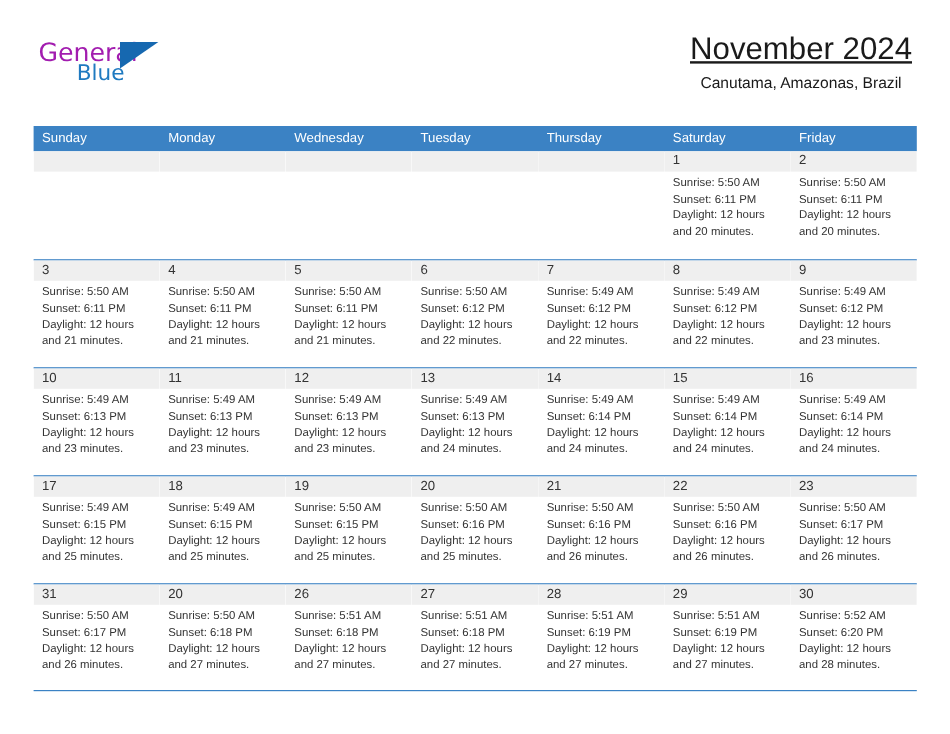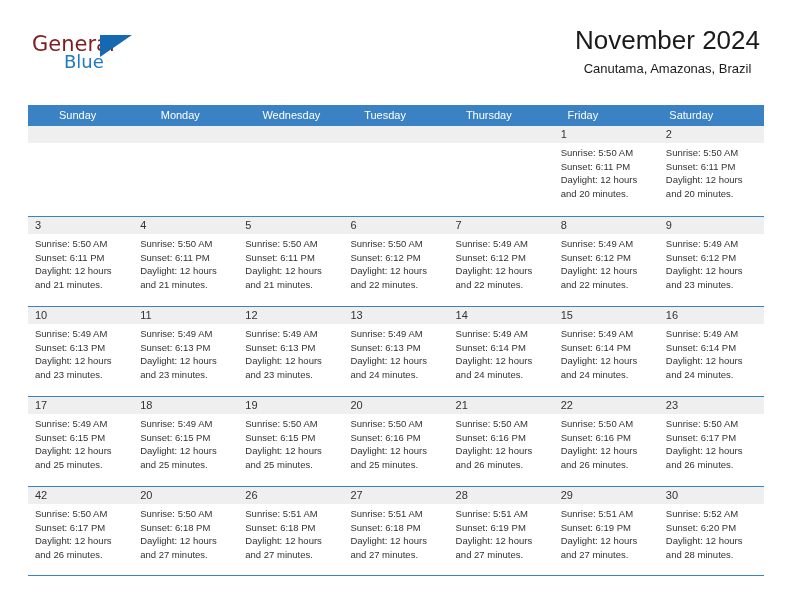--- a/index.html
+++ b/index.html
@@ -33,21 +33,21 @@
     top: 32px;
     width: 140px;
     height: 50px;
   }
   .brand-general {
     position: absolute;
     left: 0;
     top: 0;
     font-size: 21px;
     letter-spacing: 0px;
-    color: #7f1d1d;
+    color: #a21caf;
     font-family: "DejaVu Sans", sans-serif;
   }
   .brand-blue {
     position: absolute;
     left: 32px;
     top: 19px;
     font-size: 18px;
     color: #1f7ac0;
     font-family: "DejaVu Sans", sans-serif;
   }
@@ -65,20 +65,21 @@
     right: 4px;
     top: 24px;
     text-align: right;
   }
   .cal-title {
     font-size: 26px;
     font-weight: normal;
     color: #1a1a1a;
     line-height: 32px;
     white-space: nowrap;
+    text-decoration: underline;
   }
   .cal-subtitle {
     font-size: 13px;
     color: #1a1a1a;
     line-height: 20px;
     margin-top: 3px;
     white-space: nowrap;
     text-align: center;
   }
 
@@ -86,21 +87,20 @@
   .calendar {
     position: absolute;
     left: 28px;
     top: 105px;
     width: 736px;
   }
   .weekday-row {
     display: flex;
     background: #3b82c4;
     height: 21px;
-    padding-left: 24px;
   }
   .weekday {
     flex: 1 1 0;
     color: #ffffff;
     font-size: 11px;
     line-height: 21px;
     padding-left: 7px;
     box-sizing: border-box;
     white-space: nowrap;
   }
@@ -158,22 +158,22 @@
     </div>
   </div>
 
   <div class="calendar">
     <div class="weekday-row">
       <div class="weekday">Sunday</div>
       <div class="weekday">Monday</div>
       <div class="weekday">Wednesday</div>
       <div class="weekday">Tuesday</div>
       <div class="weekday">Thursday</div>
+      <div class="weekday">Saturday</div>
       <div class="weekday">Friday</div>
-      <div class="weekday">Saturday</div>
     </div>
     <div id="weeks-container">
         <div class="week">
           <div class="day empty">
             <div class="day-num-band"></div>
           </div>
           <div class="day empty">
             <div class="day-num-band"></div>
           </div>
           <div class="day empty">
@@ -394,21 +394,21 @@
             <div class="day-lines">
               <div class="day-line">Sunrise: 5:50 AM</div>
               <div class="day-line">Sunset: 6:17 PM</div>
               <div class="day-line">Daylight: 12 hours</div>
               <div class="day-line">and 26 minutes.</div>
             </div>
           </div>
         </div>
         <div class="week last">
           <div class="day">
-            <div class="day-num-band">42</div>
+            <div class="day-num-band">31</div>
             <div class="day-lines">
               <div class="day-line">Sunrise: 5:50 AM</div>
               <div class="day-line">Sunset: 6:17 PM</div>
               <div class="day-line">Daylight: 12 hours</div>
               <div class="day-line">and 26 minutes.</div>
             </div>
           </div>
           <div class="day">
             <div class="day-num-band">20</div>
             <div class="day-lines">

